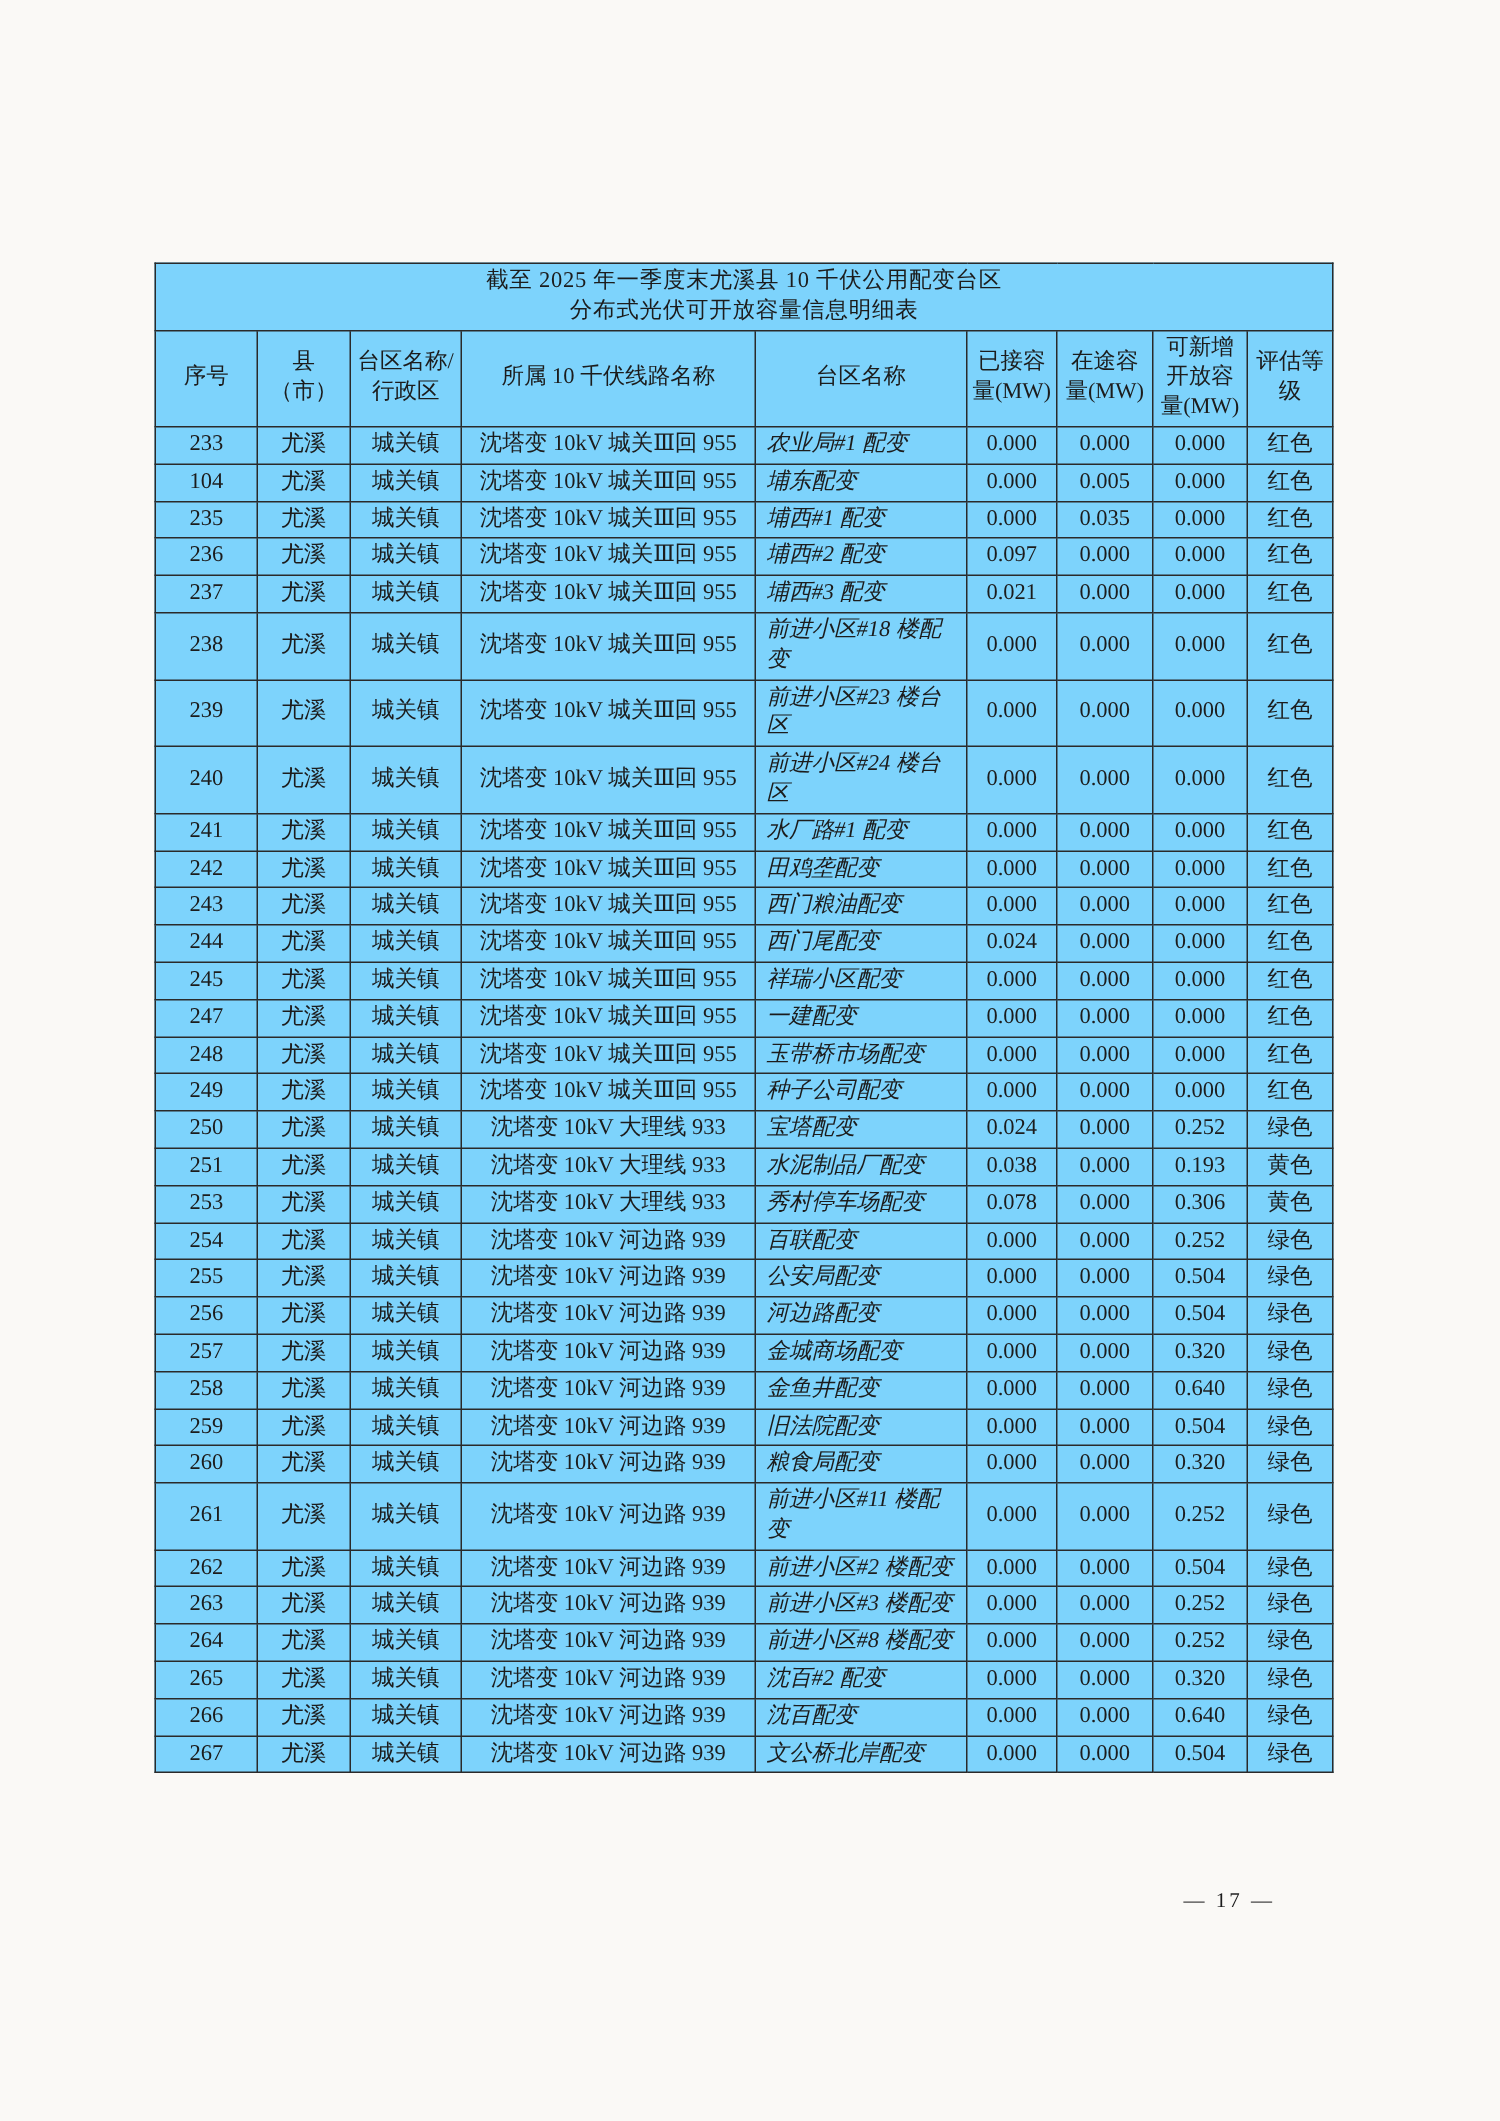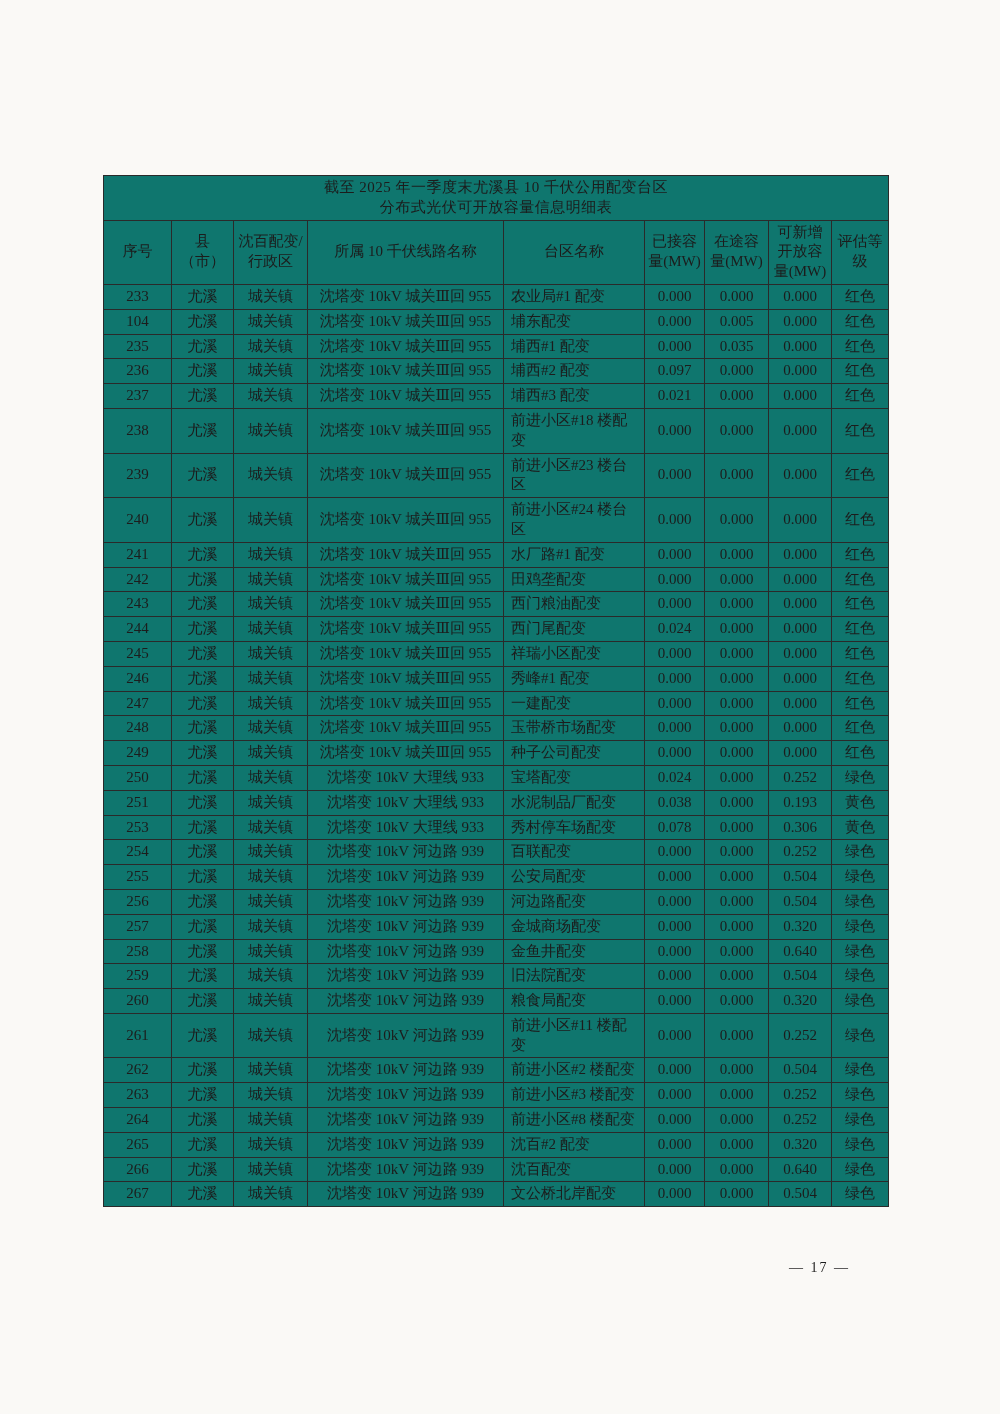--- a/index.html
+++ b/index.html
@@ -15,21 +15,21 @@
     color: #1c1c1c;
     overflow: hidden;
   }
   .doc-table {
     position: absolute;
     left: 103px;
     top: 175px;
     width: 785px;
     border-collapse: collapse;
     table-layout: fixed;
-    background: #0f766e;
+    background: #7dd3fc;
   }
   .doc-table th, .doc-table td {
     border: 1.6px solid #2a2a2a;
     font-weight: normal;
     font-size: 15px;
     line-height: 1.32;
     padding: 2px 3px;
     text-align: center;
     vertical-align: middle;
     word-break: break-all;
@@ -41,21 +41,21 @@
     padding: 3px 0 5px 0;
     letter-spacing: 0.5px;
   }
   .hcell {
     font-size: 15px;
     line-height: 1.35;
     padding: 4px 2px;
   }
   
   .doc-table td.c3 { white-space: nowrap; overflow: hidden; }
-  .doc-table td.c4 { text-align: left; padding-left: 7px; }
+  .doc-table td.c4 { text-align: left; padding-left: 7px; font-style: italic; }
   .page-number {
     position: absolute;
     top: 1260px;
     right: 150px;
     font-size: 14px;
     letter-spacing: 2px;
     color: #1c1c1c;
   }
 </style>
 </head>
@@ -77,21 +77,21 @@
     <thead>
       <tr>
         <th colspan="9" class="title-cell">
           <div>截至 2025 年一季度末尤溪县 10 千伏公用配变台区</div>
           <div>分布式光伏可开放容量信息明细表</div>
         </th>
       </tr>
       <tr id="header-row">
           <th class="hcell c0">序号</th>
           <th class="hcell c1">县（市）</th>
-          <th class="hcell c2">沈百配变/行政区</th>
+          <th class="hcell c2">台区名称/行政区</th>
           <th class="hcell c3">所属 10 千伏线路名称</th>
           <th class="hcell c4">台区名称</th>
           <th class="hcell c5">已接容量(MW)</th>
           <th class="hcell c6">在途容量(MW)</th>
           <th class="hcell c7">可新增开放容量(MW)</th>
           <th class="hcell c8">评估等级</th>
         </tr>
     </thead>
     <tbody id="table-body">
         <tr>
@@ -231,31 +231,20 @@
           <td class="c1">尤溪</td>
           <td class="c2">城关镇</td>
           <td class="c3">沈塔变 10kV 城关Ⅲ回 955</td>
           <td class="c4">祥瑞小区配变</td>
           <td class="c5">0.000</td>
           <td class="c6">0.000</td>
           <td class="c7">0.000</td>
           <td class="c8">红色</td>
         </tr>
         <tr>
-          <td class="c0">246</td>
-          <td class="c1">尤溪</td>
-          <td class="c2">城关镇</td>
-          <td class="c3">沈塔变 10kV 城关Ⅲ回 955</td>
-          <td class="c4">秀峰#1 配变</td>
-          <td class="c5">0.000</td>
-          <td class="c6">0.000</td>
-          <td class="c7">0.000</td>
-          <td class="c8">红色</td>
-        </tr>
-        <tr>
           <td class="c0">247</td>
           <td class="c1">尤溪</td>
           <td class="c2">城关镇</td>
           <td class="c3">沈塔变 10kV 城关Ⅲ回 955</td>
           <td class="c4">一建配变</td>
           <td class="c5">0.000</td>
           <td class="c6">0.000</td>
           <td class="c7">0.000</td>
           <td class="c8">红色</td>
         </tr>

